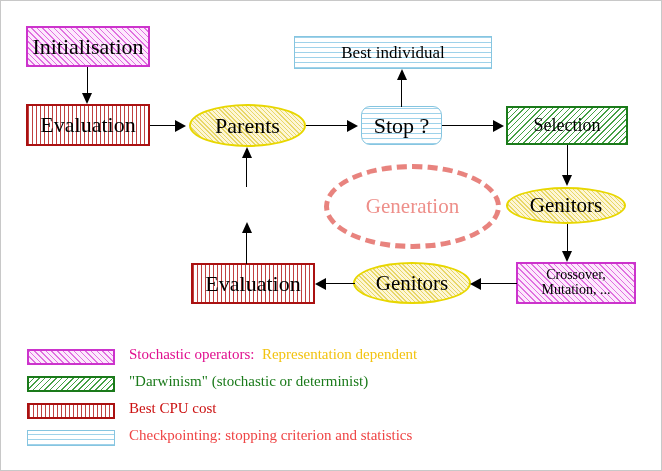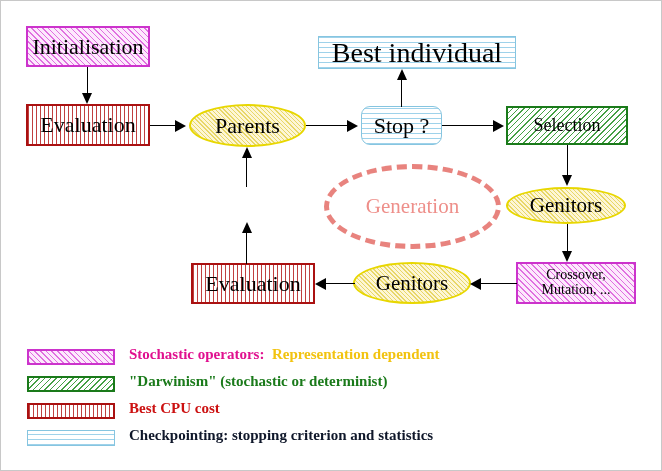--- a/index.html
+++ b/index.html
@@ -93,48 +93,48 @@
   
   .legend{position:absolute;left:26px;top:345px;}
   .legend-row{position:relative;height:27px;}
   .swatch{
     position:absolute;left:0;top:3px;
     width:88px;height:16px;box-sizing:border-box;
   }
   .legend-text{
     position:absolute;left:102px;top:0px;
     font-family:"Liberation Serif", serif;
-    font-weight:bold;
+    font-weight:normal;
     font-size:15px;
     white-space:pre;
   }
   .c-magenta{color:#e0108f;}
   .c-yellowtxt{color:#f2c310;}
   .c-green{color:#1a7a1a;}
   .c-red{color:#cc1111;}
-  .c-blue{color:#0f172a;}
+  .c-blue{color:#ef4444;}
 </style>
 </head>
 <body>
 
 <div id="canvas">
 
   <div class="node fill-magenta" style="left:25px;top:25px;width:124px;height:41px;font-size:22px;">
     <span class="lbl">Initialisation</span>
   </div>
 
   <div class="node fill-red" style="left:25px;top:103px;width:124px;height:42px;font-size:22px;">
     <span class="lbl">Evaluation</span>
   </div>
 
   <div class="node fill-yellow" style="left:188px;top:103px;width:117px;height:43px;font-size:22px;">
     <span class="lbl">Parents</span>
   </div>
 
-  <div class="node fill-blue" style="left:293px;top:35px;width:198px;height:33px;font-size:28px;margin-left:24px;">
+  <div class="node fill-blue" style="left:293px;top:35px;width:198px;height:33px;font-size:17px;">
     <span class="lbl">Best individual</span>
   </div>
 
   <div class="node fill-blue rounded" style="left:360px;top:105px;width:81px;height:39px;font-size:22px;">
     <span class="lbl">Stop ?</span>
   </div>
 
   <div class="node fill-green" style="left:505px;top:105px;width:122px;height:39px;font-size:18px;">
     <span class="lbl">Selection</span>
   </div>

